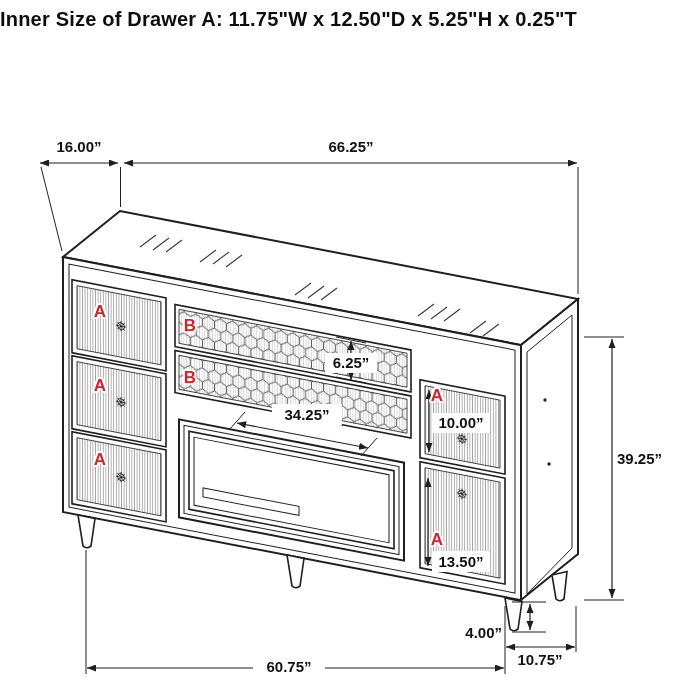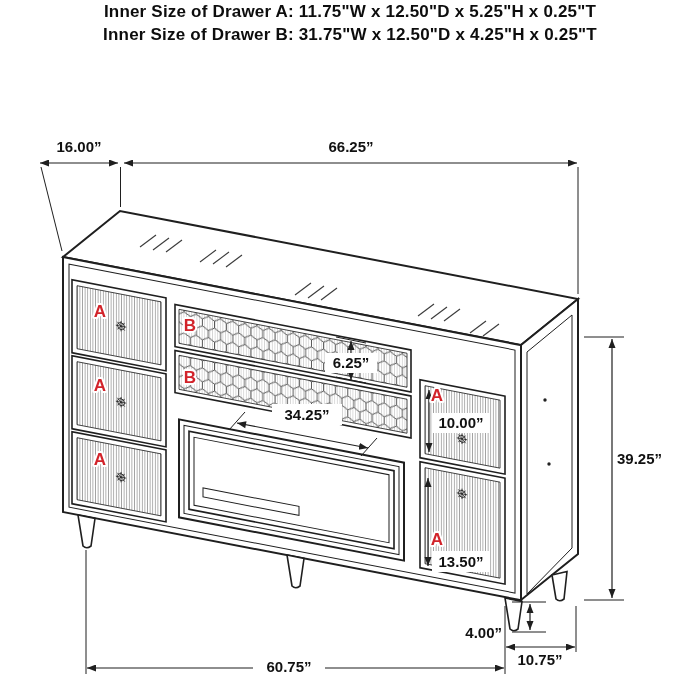--- a/index.html
+++ b/index.html
@@ -1,33 +1,32 @@
 <!DOCTYPE html>
 <html><head>
 <meta charset="utf-8">
 <style>
   html,body{margin:0;padding:0;background:#fff;width:700px;height:700px;
     font-family:"Liberation Sans",sans-serif;}
   .stage{position:relative;width:700px;height:700px;background:#fff;overflow:hidden;}
-  .title-block{position:absolute;top:0;left:0;width:100%;text-align:center;
-    font-weight:bold;font-size:17px;line-height:23px;color:#0d0d0d;letter-spacing:.2px;}
+  .title-block{position:absolute;top:8px;left:0;width:100%;text-align:left;
+    font-weight:bold;font-size:20px;line-height:23px;color:#0d0d0d;letter-spacing:.2px;}
   svg{position:absolute;left:0;top:0;}
   text.dim{font-family:"Liberation Sans",sans-serif;font-size:15px;font-weight:bold;fill:#111;
     paint-order:stroke;stroke:#fff;stroke-width:3px;stroke-linejoin:round;}
   text.redletter{font-family:"Liberation Sans",sans-serif;font-size:17px;font-weight:bold;fill:#d2232a;
     paint-order:stroke;stroke:#fff;stroke-width:4px;stroke-linejoin:round;}
 </style>
 </head>
 <body>
 
 <div class="stage">
 
   <div class="title-block">
     <div>Inner Size of Drawer A: 11.75"W x 12.50"D x 5.25"H x 0.25"T</div>
-    <div>Inner Size of Drawer B: 31.75"W x 12.50"D x 4.25"H x 0.25"T</div>
   </div>
 
   <svg width="700" height="700" viewBox="0 0 700 700">
     <defs>
       <marker id="aE" markerWidth="10" markerHeight="8" refX="9" refY="3.5" orient="auto" markerUnits="userSpaceOnUse">
         <path d="M0,0 L9,3.5 L0,7 Z" fill="#1f1f1f"></path>
       </marker>
       <marker id="aS" markerWidth="10" markerHeight="8" refX="0" refY="3.5" orient="auto" markerUnits="userSpaceOnUse">
         <path d="M9,0 L0,3.5 L9,7 Z" fill="#1f1f1f"></path>
       </marker>

